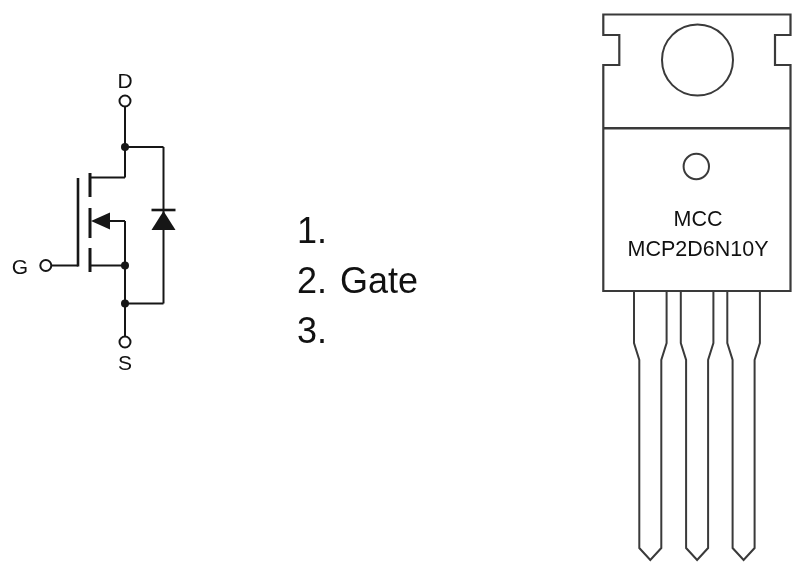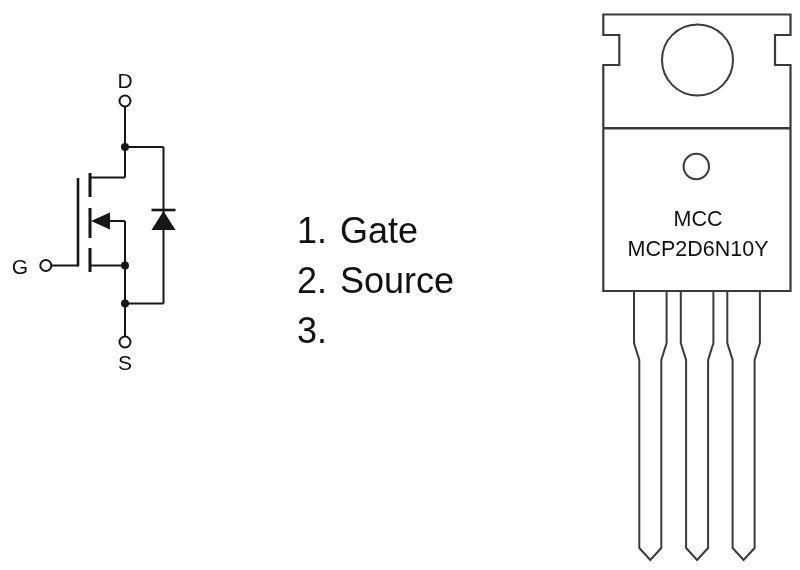--- a/index.html
+++ b/index.html
@@ -107,25 +107,24 @@
     <line class="wire" x1="125" y1="303.5" x2="163.5" y2="303.5"></line>
 
     <line class="wire" x1="125" y1="303.5" x2="125" y2="336.5"></line>
     <circle class="terminal" cx="125" cy="342" r="5.5"></circle>
     <text class="pin-label" x="125" y="370">S</text>
   </svg>
 
   <div class="legend">
     <div class="legend-row">
       <span>1.</span>
-      <span>Gate</span>
     </div>
     <div class="legend-row">
       <span>2.</span>
-      <span>Source</span>
+      <span>Gate</span>
     </div>
     <div class="legend-row">
       <span>3.</span>
     </div>
   </div>
 
   <svg class="package-svg" width="212" height="570" viewBox="588 0 212 570">
 
     <path class="pkg-outline" d="M 603.3 14.5
              L 790.5 14.5

